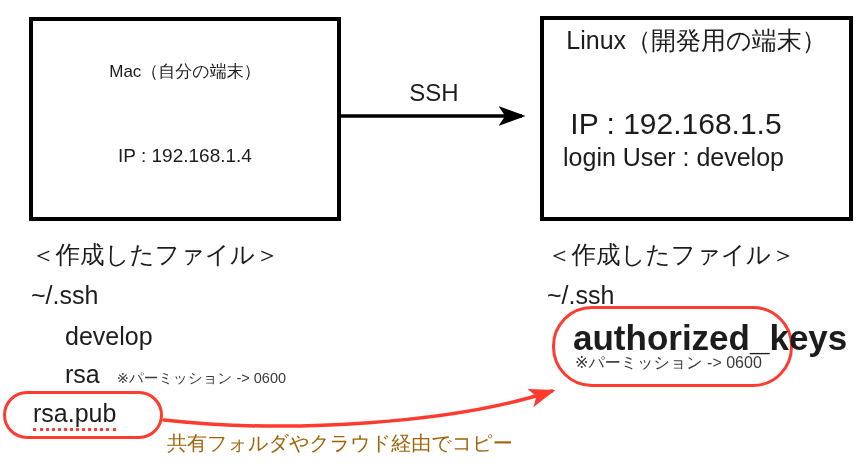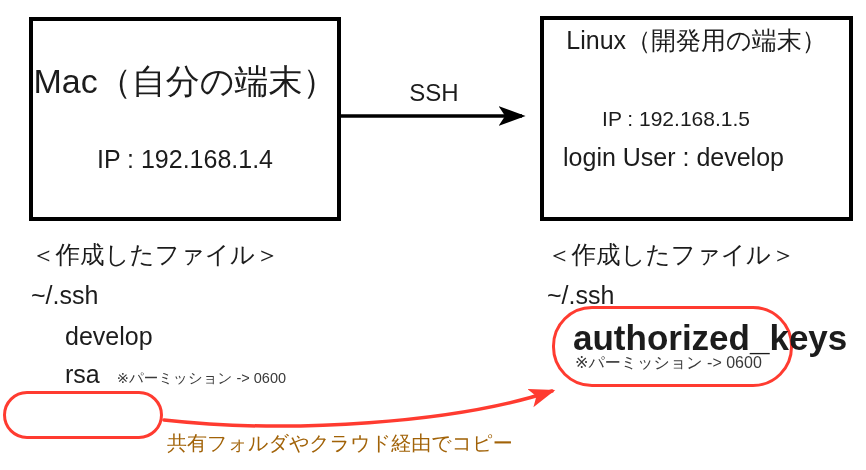--- a/index.html
+++ b/index.html
@@ -36,38 +36,41 @@
     position:absolute;left:0;top:0;
     pointer-events:none;
   }
 </style>
 </head>
 <body>
 
 <div id="canvas">
 
   <div class="node-box" style="left:29px;top:17px;width:312px;height:204px;"></div>
-  <div class="txt center" style="left:29px;top:62px;width:312px;font-size:34px;">Mac（自分の端末）</div>
-  <div class="txt center" style="left:29px;top:145px;width:312px;font-size:25px;">IP : 192.168.1.4</div>
+  <div class="txt center" style="left:29px;top:62px;width:312px;font-size:17px;">Mac（自分の端末）</div>
+  <div class="txt center" style="left:29px;top:145px;width:312px;font-size:19px;">IP : 192.168.1.4</div>
 
   <div class="node-box" style="left:540px;top:16px;width:313px;height:205px;"></div>
   <div class="txt center" style="left:540px;top:26px;width:313px;font-size:25px;">Linux（開発用の端末）</div>
-  <div class="txt center" style="left:540px;top:107px;width:272px;font-size:21px;">IP : 192.168.1.5</div>
+  <div class="txt center" style="left:540px;top:107px;width:272px;font-size:30px;">IP : 192.168.1.5</div>
   <div class="txt center" style="left:540px;top:143px;width:267px;font-size:25px;">login User : develop</div>
 
   <div class="txt center" style="left:341px;top:79px;width:186px;font-size:24px;">SSH</div>
 
   <div class="txt" style="left:31px;top:241px;font-size:24.5px;">＜作成したファイル＞</div>
   <div class="txt" style="left:31px;top:281px;font-size:25px;">~/.ssh</div>
   <div class="txt" style="left:65px;top:322px;font-size:25px;">develop</div>
   <div class="txt" style="left:65px;top:360px;font-size:25px;">
     <span>rsa</span><span class="small-note" style="margin-left:17px;">※パーミッション -&gt; 0600</span>
   </div>
 
   <div class="red-pill" style="left:3px;top:391px;width:160px;height:48px;"></div>
+  <div class="txt" style="left:33px;top:399px;font-size:25px;">
+    <span class="dotted-underline">rsa.pub</span>
+  </div>
 
   <div class="txt" style="left:547px;top:241px;font-size:24.5px;">＜作成したファイル＞</div>
   <div class="txt" style="left:547px;top:281px;font-size:25px;">~/.ssh</div>
 
   <div class="red-pill" style="left:552px;top:306px;width:241px;height:81px;border-radius:40px;"></div>
   <div class="txt" style="left:573px;top:318px;font-size:35px;font-weight:bold;">authorized_keys</div>
   <div class="txt" style="left:575px;top:354px;font-size:16px;color:#3a3a3a;">※パーミッション -&gt; 0600</div>
 
   <div class="txt red-text" style="left:167px;top:432px;font-size:20px;">共有フォルダやクラウド経由でコピー</div>
 

